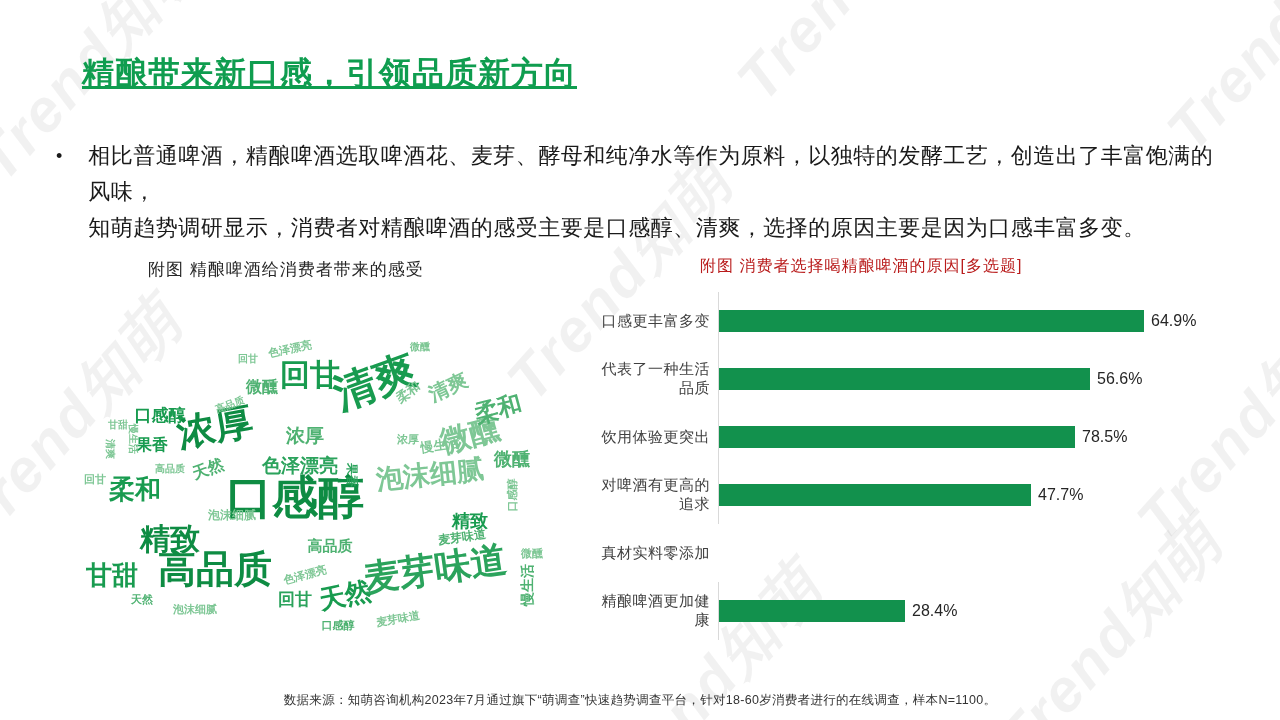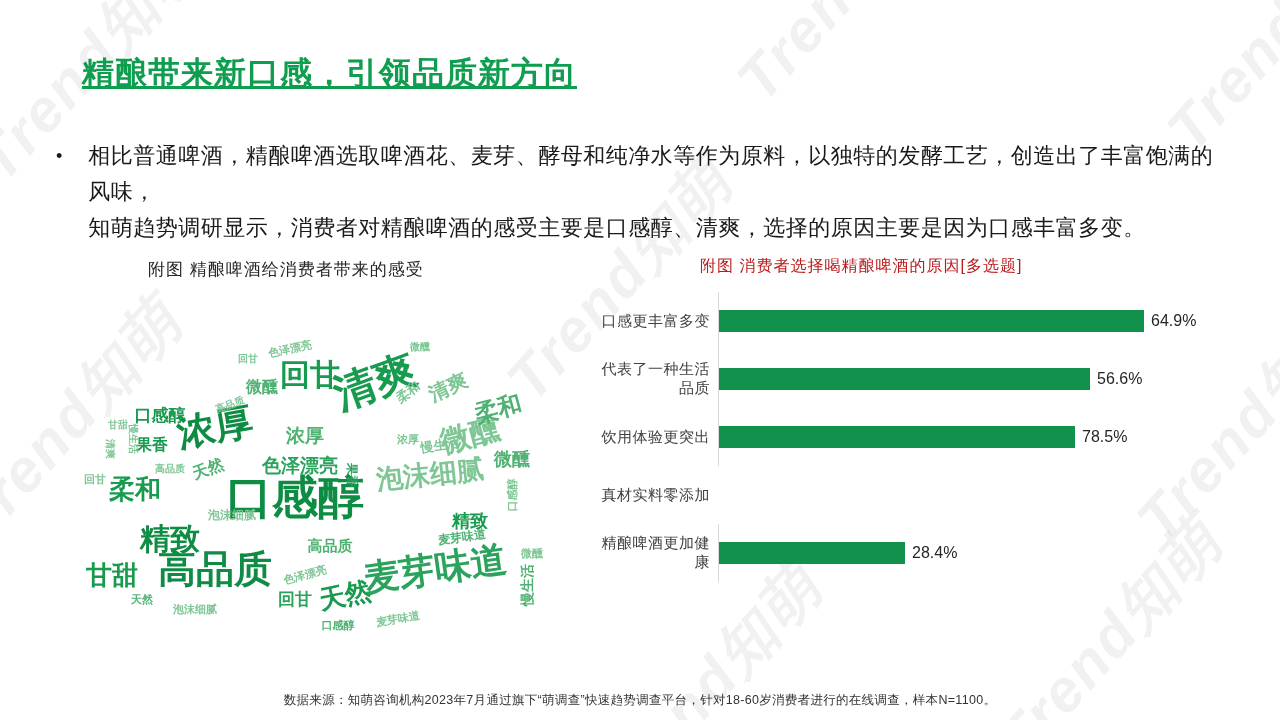--- a/index.html
+++ b/index.html
@@ -187,20 +187,27 @@
           </div>
         </div>
         <div class="bar-row">
           <div class="bar-label">饮用体验更突出</div>
           <div class="bar-area">
             <div class="bar-fill" style="width: 356px; background: rgb(18, 145, 77);"></div>
             <span class="bar-value">78.5%</span>
           </div>
         </div>
         <div class="bar-row">
+          <div class="bar-label">对啤酒有更高的追求</div>
+          <div class="bar-area">
+            <div class="bar-fill" style="width: 312px; background: rgb(18, 145, 77);"></div>
+            <span class="bar-value">47.7%</span>
+          </div>
+        </div>
+        <div class="bar-row">
           <div class="bar-label">真材实料零添加</div>
         </div>
         <div class="bar-row">
           <div class="bar-label">精酿啤酒更加健康</div>
           <div class="bar-area">
             <div class="bar-fill" style="width: 186px; background: rgb(18, 145, 77);"></div>
             <span class="bar-value">28.4%</span>
           </div>
         </div>
       </div>

